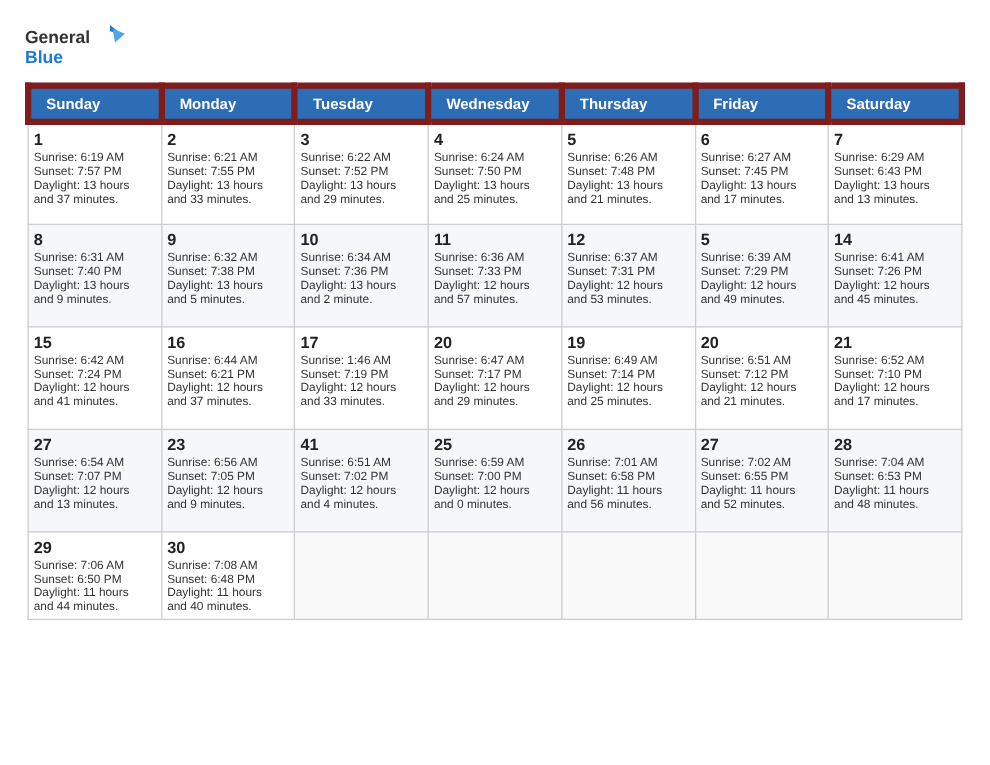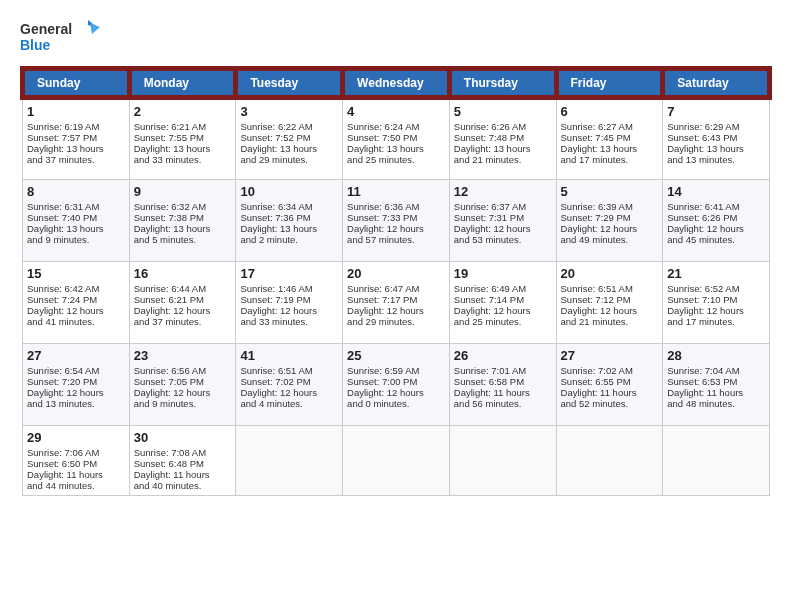--- a/index.html
+++ b/index.html
@@ -201,21 +201,21 @@
           <td>
             <span class="day-number">5</span>
             <div>Sunrise: 6:39 AM</div>
             <div>Sunset: 7:29 PM</div>
             <div>Daylight: 12 hours</div>
             <div>and 49 minutes.</div>
           </td>
           <td>
             <span class="day-number">14</span>
             <div>Sunrise: 6:41 AM</div>
-            <div>Sunset: 6:26 PM</div>
+            <div>Sunset: 7:26 PM</div>
             <div>Daylight: 12 hours</div>
             <div>and 45 minutes.</div>
           </td>
         </tr>
         <tr>
           <td>
             <span class="day-number">15</span>
             <div>Sunrise: 6:42 AM</div>
             <div>Sunset: 7:24 PM</div>
             <div>Daylight: 12 hours</div>
@@ -261,21 +261,21 @@
             <div>Sunrise: 6:52 AM</div>
             <div>Sunset: 7:10 PM</div>
             <div>Daylight: 12 hours</div>
             <div>and 17 minutes.</div>
           </td>
         </tr>
         <tr>
           <td>
             <span class="day-number">27</span>
             <div>Sunrise: 6:54 AM</div>
-            <div>Sunset: 7:20 PM</div>
+            <div>Sunset: 7:07 PM</div>
             <div>Daylight: 12 hours</div>
             <div>and 13 minutes.</div>
           </td>
           <td>
             <span class="day-number">23</span>
             <div>Sunrise: 6:56 AM</div>
             <div>Sunset: 7:05 PM</div>
             <div>Daylight: 12 hours</div>
             <div>and 9 minutes.</div>
           </td>

